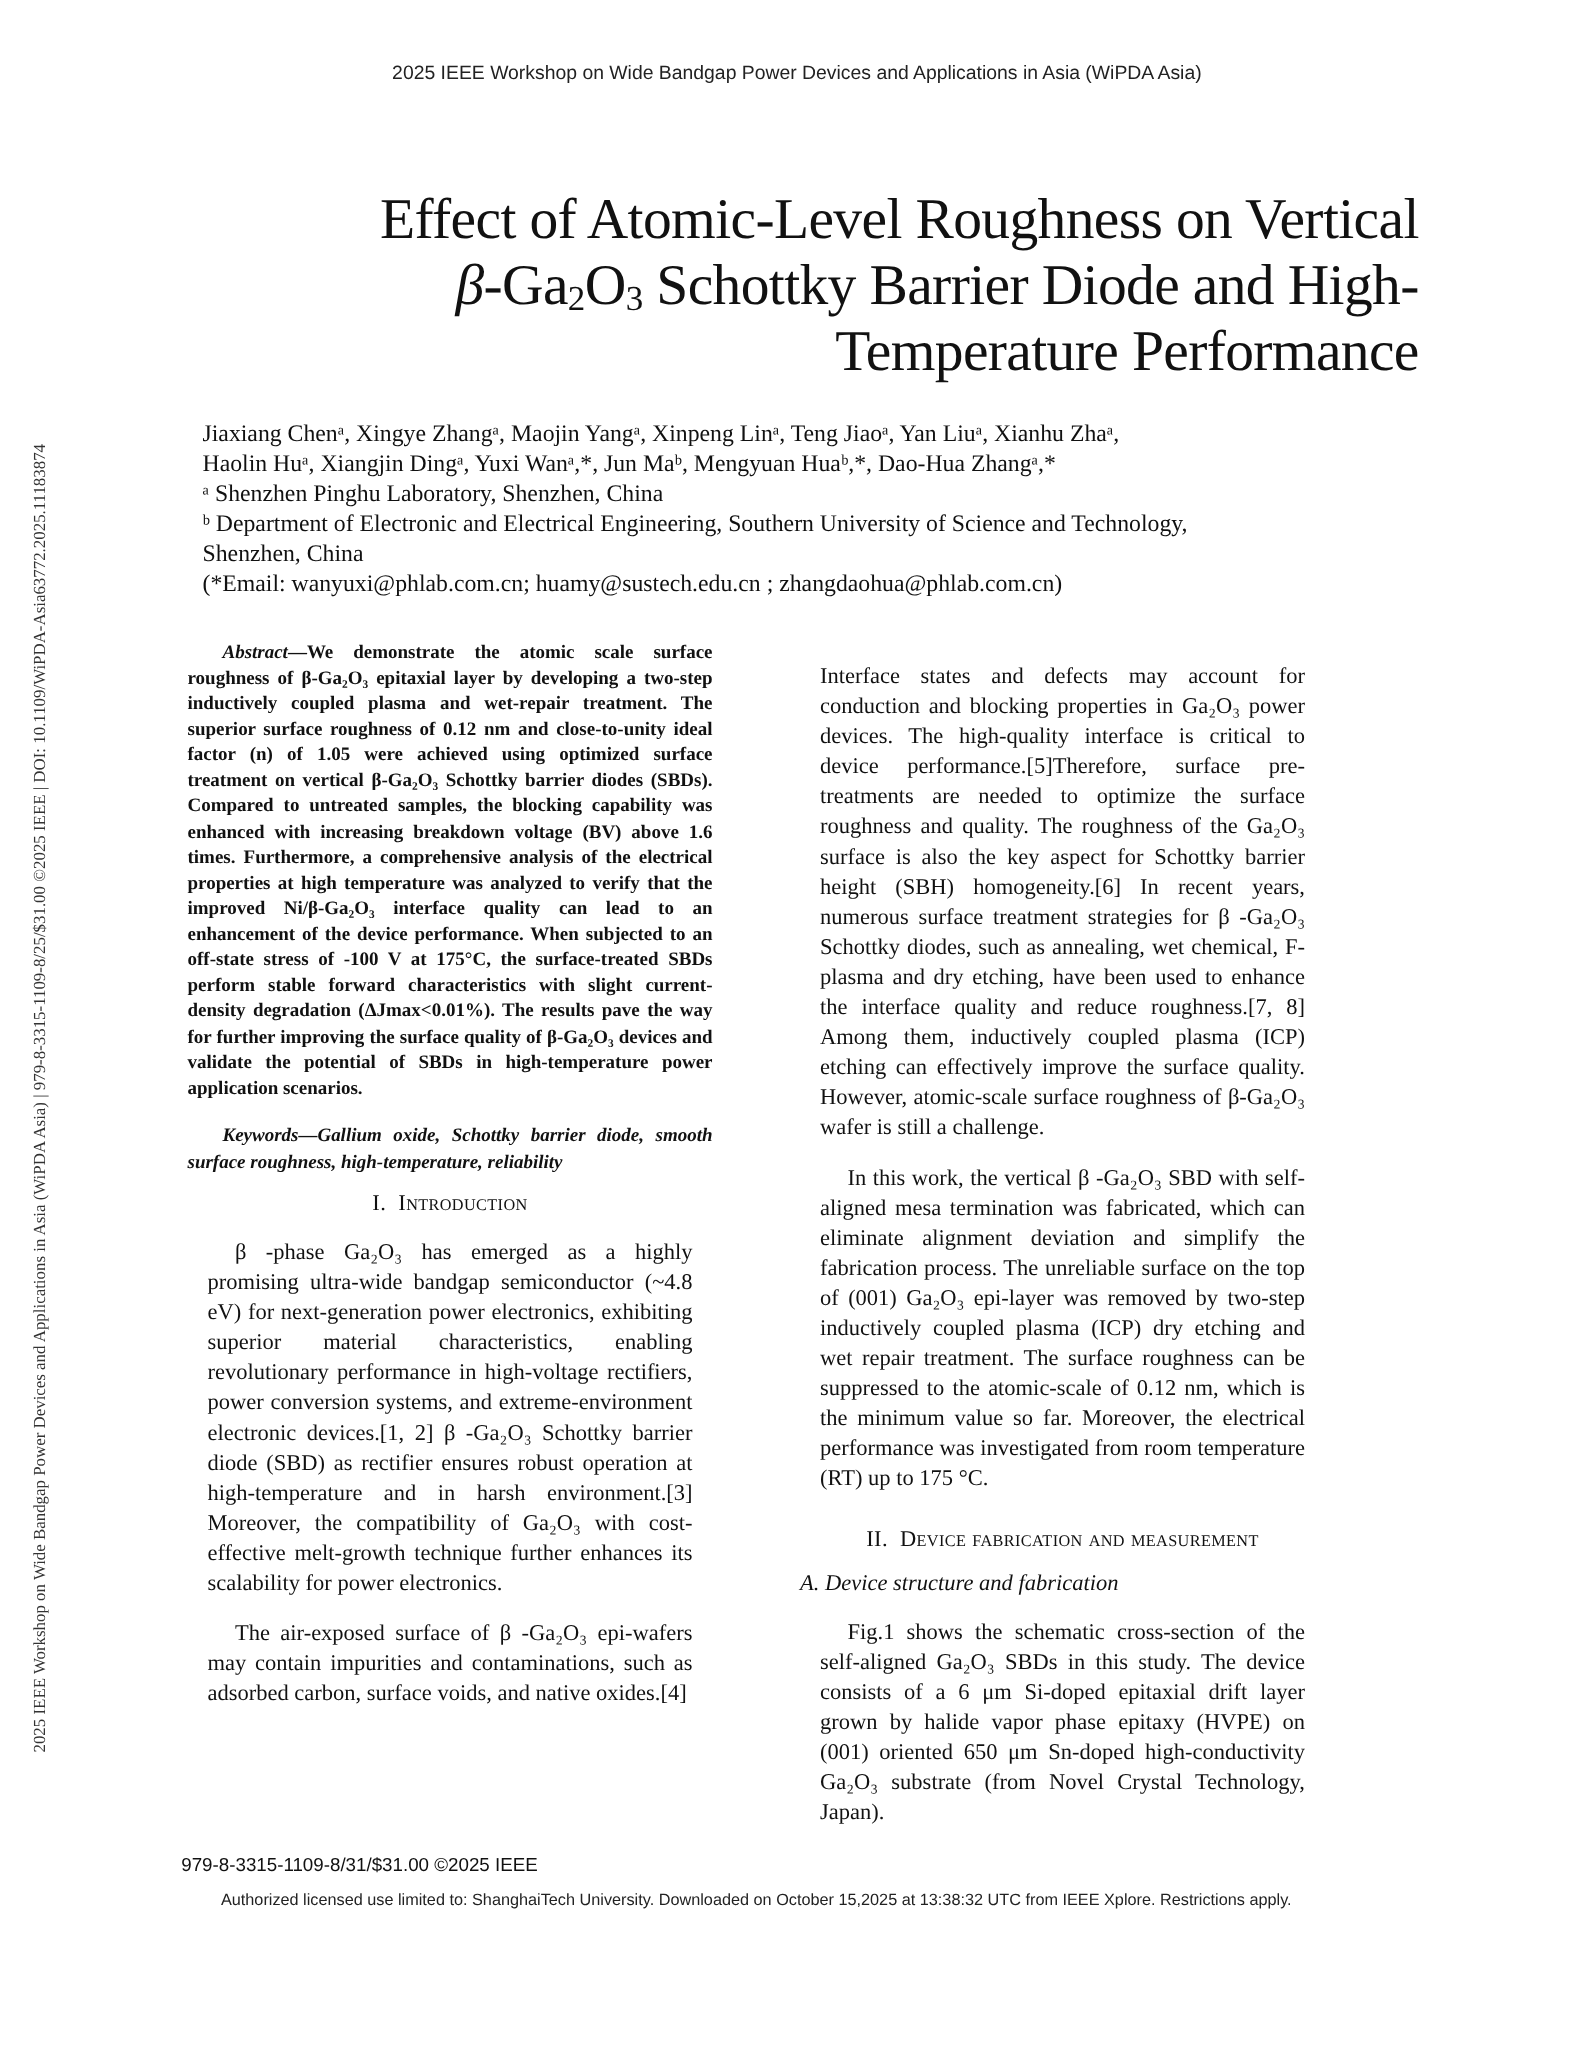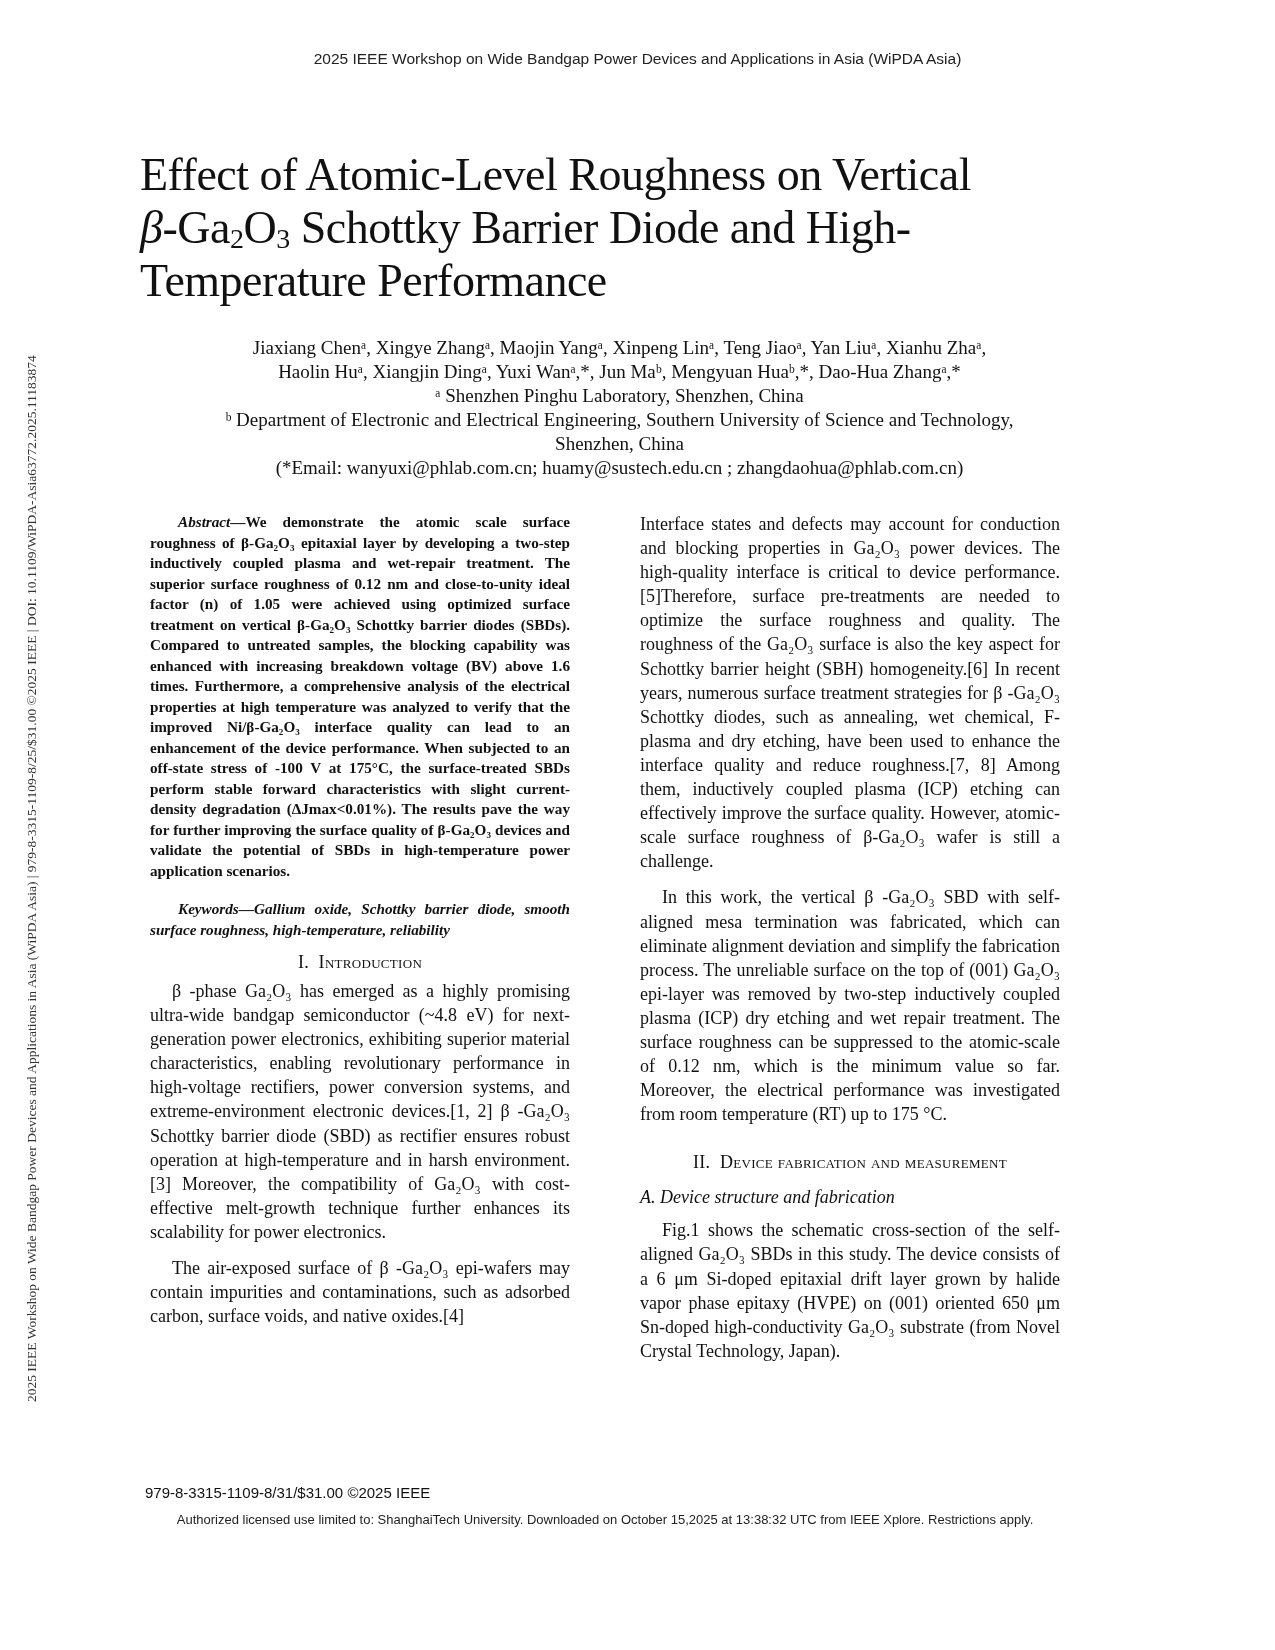--- a/index.html
+++ b/index.html
@@ -1,30 +1,30 @@
 <!DOCTYPE html>
 <html><head>
 <meta charset="utf-8">
 <style>
   html, body { margin:0; padding:0; background:#ffffff; }
   body { width:1275px; height:1650px; position:relative; overflow:hidden; color:#111; font-family:"Liberation Serif", serif; }
   .conf { position:absolute; top:50px; left:0; width:1275px; text-align:center; font-family:"Liberation Sans", sans-serif; font-size:15.5px; color:#222; }
   .side { position:absolute; left:20px; top:170px; width:1250px; height:22px; transform-origin:0 0; transform:translate(0,1250px) rotate(-90deg); font-size:13.5px; color:#333; white-space:nowrap; left:24px; top:152px; }
-  .title { position:absolute; top:148px; left:140px; width:995px; text-align:left; font-size:46px; line-height:53px; letter-spacing:-0.5px; }
+  .title { position:absolute; top:148px; left:140px; width:995px; text-align:right; font-size:46px; line-height:53px; letter-spacing:-0.5px; }
   .title sub { font-size:28px; vertical-align:-5px; line-height:0; }
-  .authors { position:absolute; top:336px; left:132px; width:975px; text-align:center; font-size:19px; line-height:24px; }
+  .authors { position:absolute; top:336px; left:162px; width:975px; font-size:19px; line-height:24px; }
   .col { position:absolute; text-align:justify; }
   .colL { left:150px; width:420px; top:512px; }
   .colR { left:640px; width:420px; top:512px; }
   .abs { font-weight:bold; font-size:15.2px; line-height:20.5px; text-indent:28px; margin:0; }
   .abs i { font-style:italic; }
   .kw { font-weight:bold; font-style:italic; font-size:15.2px; line-height:20.5px; text-indent:28px; margin:18px 0 0 0; }
   .sec { text-align:center; font-size:18px; margin:12px 0 6px 0; letter-spacing:0.3px; }
   .sc { font-variant:small-caps; }
-  .body { font-size:18px; line-height:24.1px; margin:0; text-indent:22px; }
+  .body { font-size:18px; line-height:24.1px; margin:16px; text-indent:22px; }
   .body.noind { text-indent:0; }
   .gap { margin-top:12px; }
   .subsec { font-style:italic; font-size:18px; margin:14px 0 10px 0; }
   .isbn { position:absolute; top:1484px; left:145px; font-family:"Liberation Sans", sans-serif; font-size:15px; }
   .auth { position:absolute; top:1512px; left:145px; width:920px; font-family:"Liberation Sans", sans-serif; font-size:13px; color:#222; white-space:nowrap;text-align:center; }
 </style>
 </head>
 <body>
 
 <div class="conf">2025 IEEE Workshop on Wide Bandgap Power Devices and Applications in Asia (WiPDA Asia)</div>

